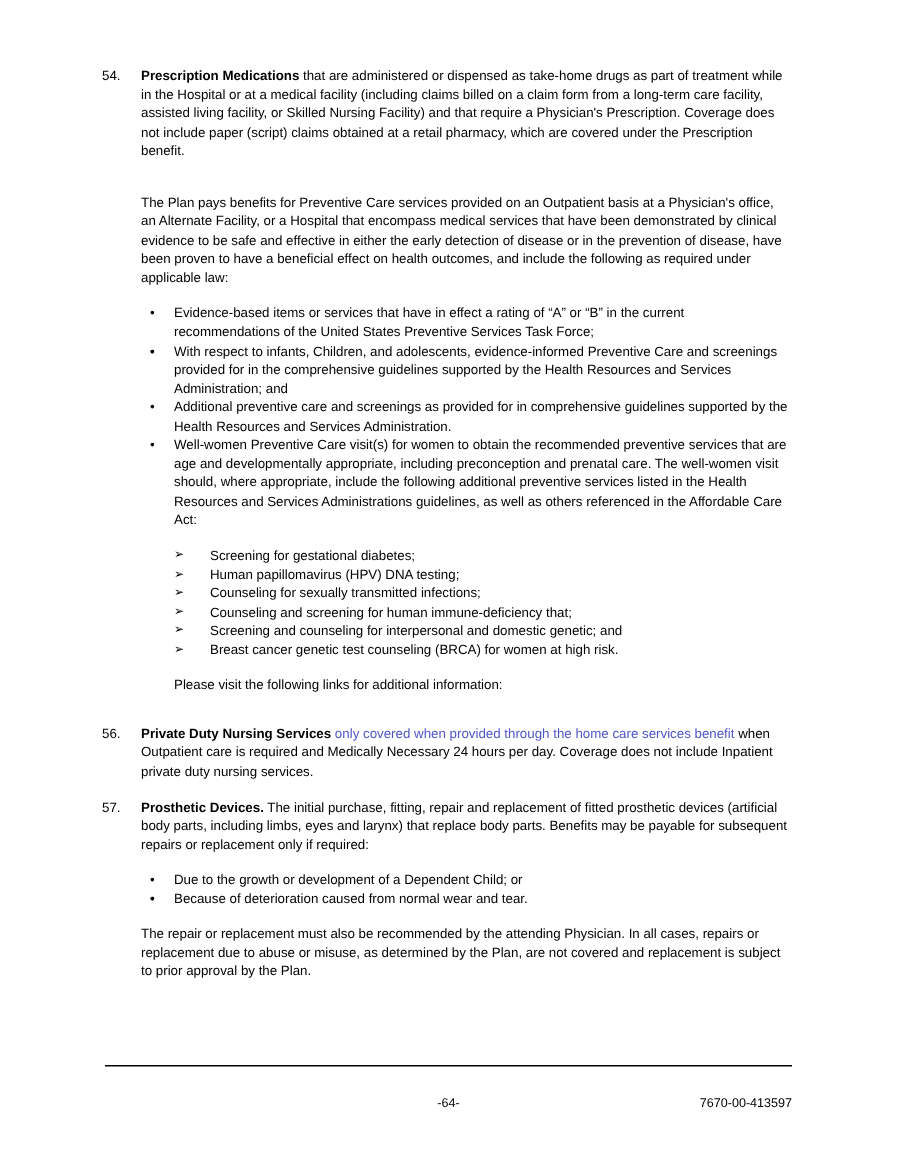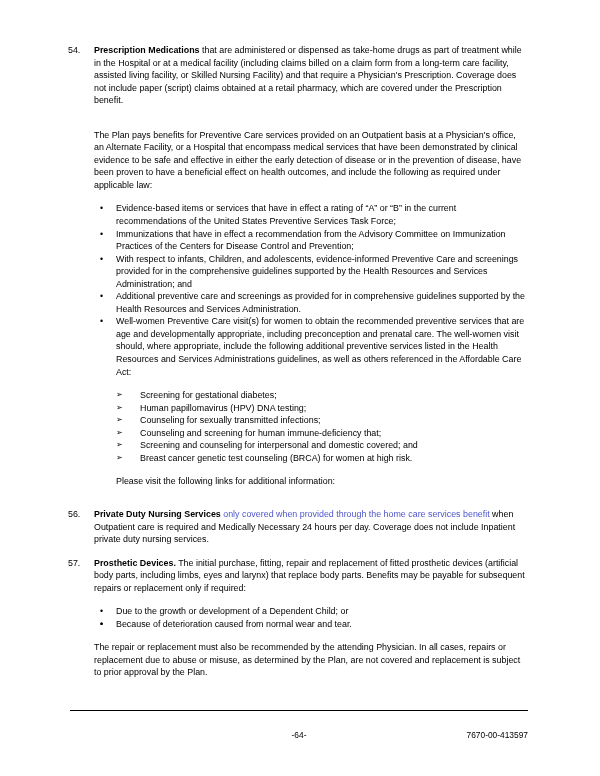--- a/index.html
+++ b/index.html
@@ -177,21 +177,20 @@
 
   <div class="gap-md"></div>
 
   <ul class="bullets indent-2">
     <li>
       <span class="marker">•</span>
       <span>Evidence-based items or services that have in effect a rating of “A” or “B” in the current recommendations of the United States Preventive Services Task Force;</span>
     </li>
     <li>
       <span class="marker">•</span>
-      <span>Immunizations that have in effect a recommendation from the Advisory Committee on Immunization Practices of the Centers for Disease Control and Prevention;</span>
     </li>
     <li>
       <span class="marker">•</span>
       <span>With respect to infants, Children, and adolescents, evidence-informed Preventive Care and screenings provided for in the comprehensive guidelines supported by the Health Resources and Services Administration; and</span>
     </li>
     <li>
       <span class="marker">•</span>
       <span>Additional preventive care and screenings as provided for in comprehensive guidelines supported by the Health Resources and Services Administration.</span>
     </li>
     <li>
@@ -214,21 +213,21 @@
     <li>
       <span class="marker">➢</span>
       <span>Counseling for sexually transmitted infections;</span>
     </li>
     <li>
       <span class="marker">➢</span>
       <span>Counseling and screening for human immune-deficiency that;</span>
     </li>
     <li>
       <span class="marker">➢</span>
-      <span>Screening and counseling for interpersonal and domestic covered; and</span>
+      <span>Screening and counseling for interpersonal and domestic genetic; and</span>
     </li>
     <li>
       <span class="marker">➢</span>
       <span>Breast cancer genetic test counseling (BRCA) for women at high risk.</span>
     </li>
   </ul>
 
   <div class="gap-md"></div>
 
   <p class="para indent-3">Please visit the following links for additional information:</p>

